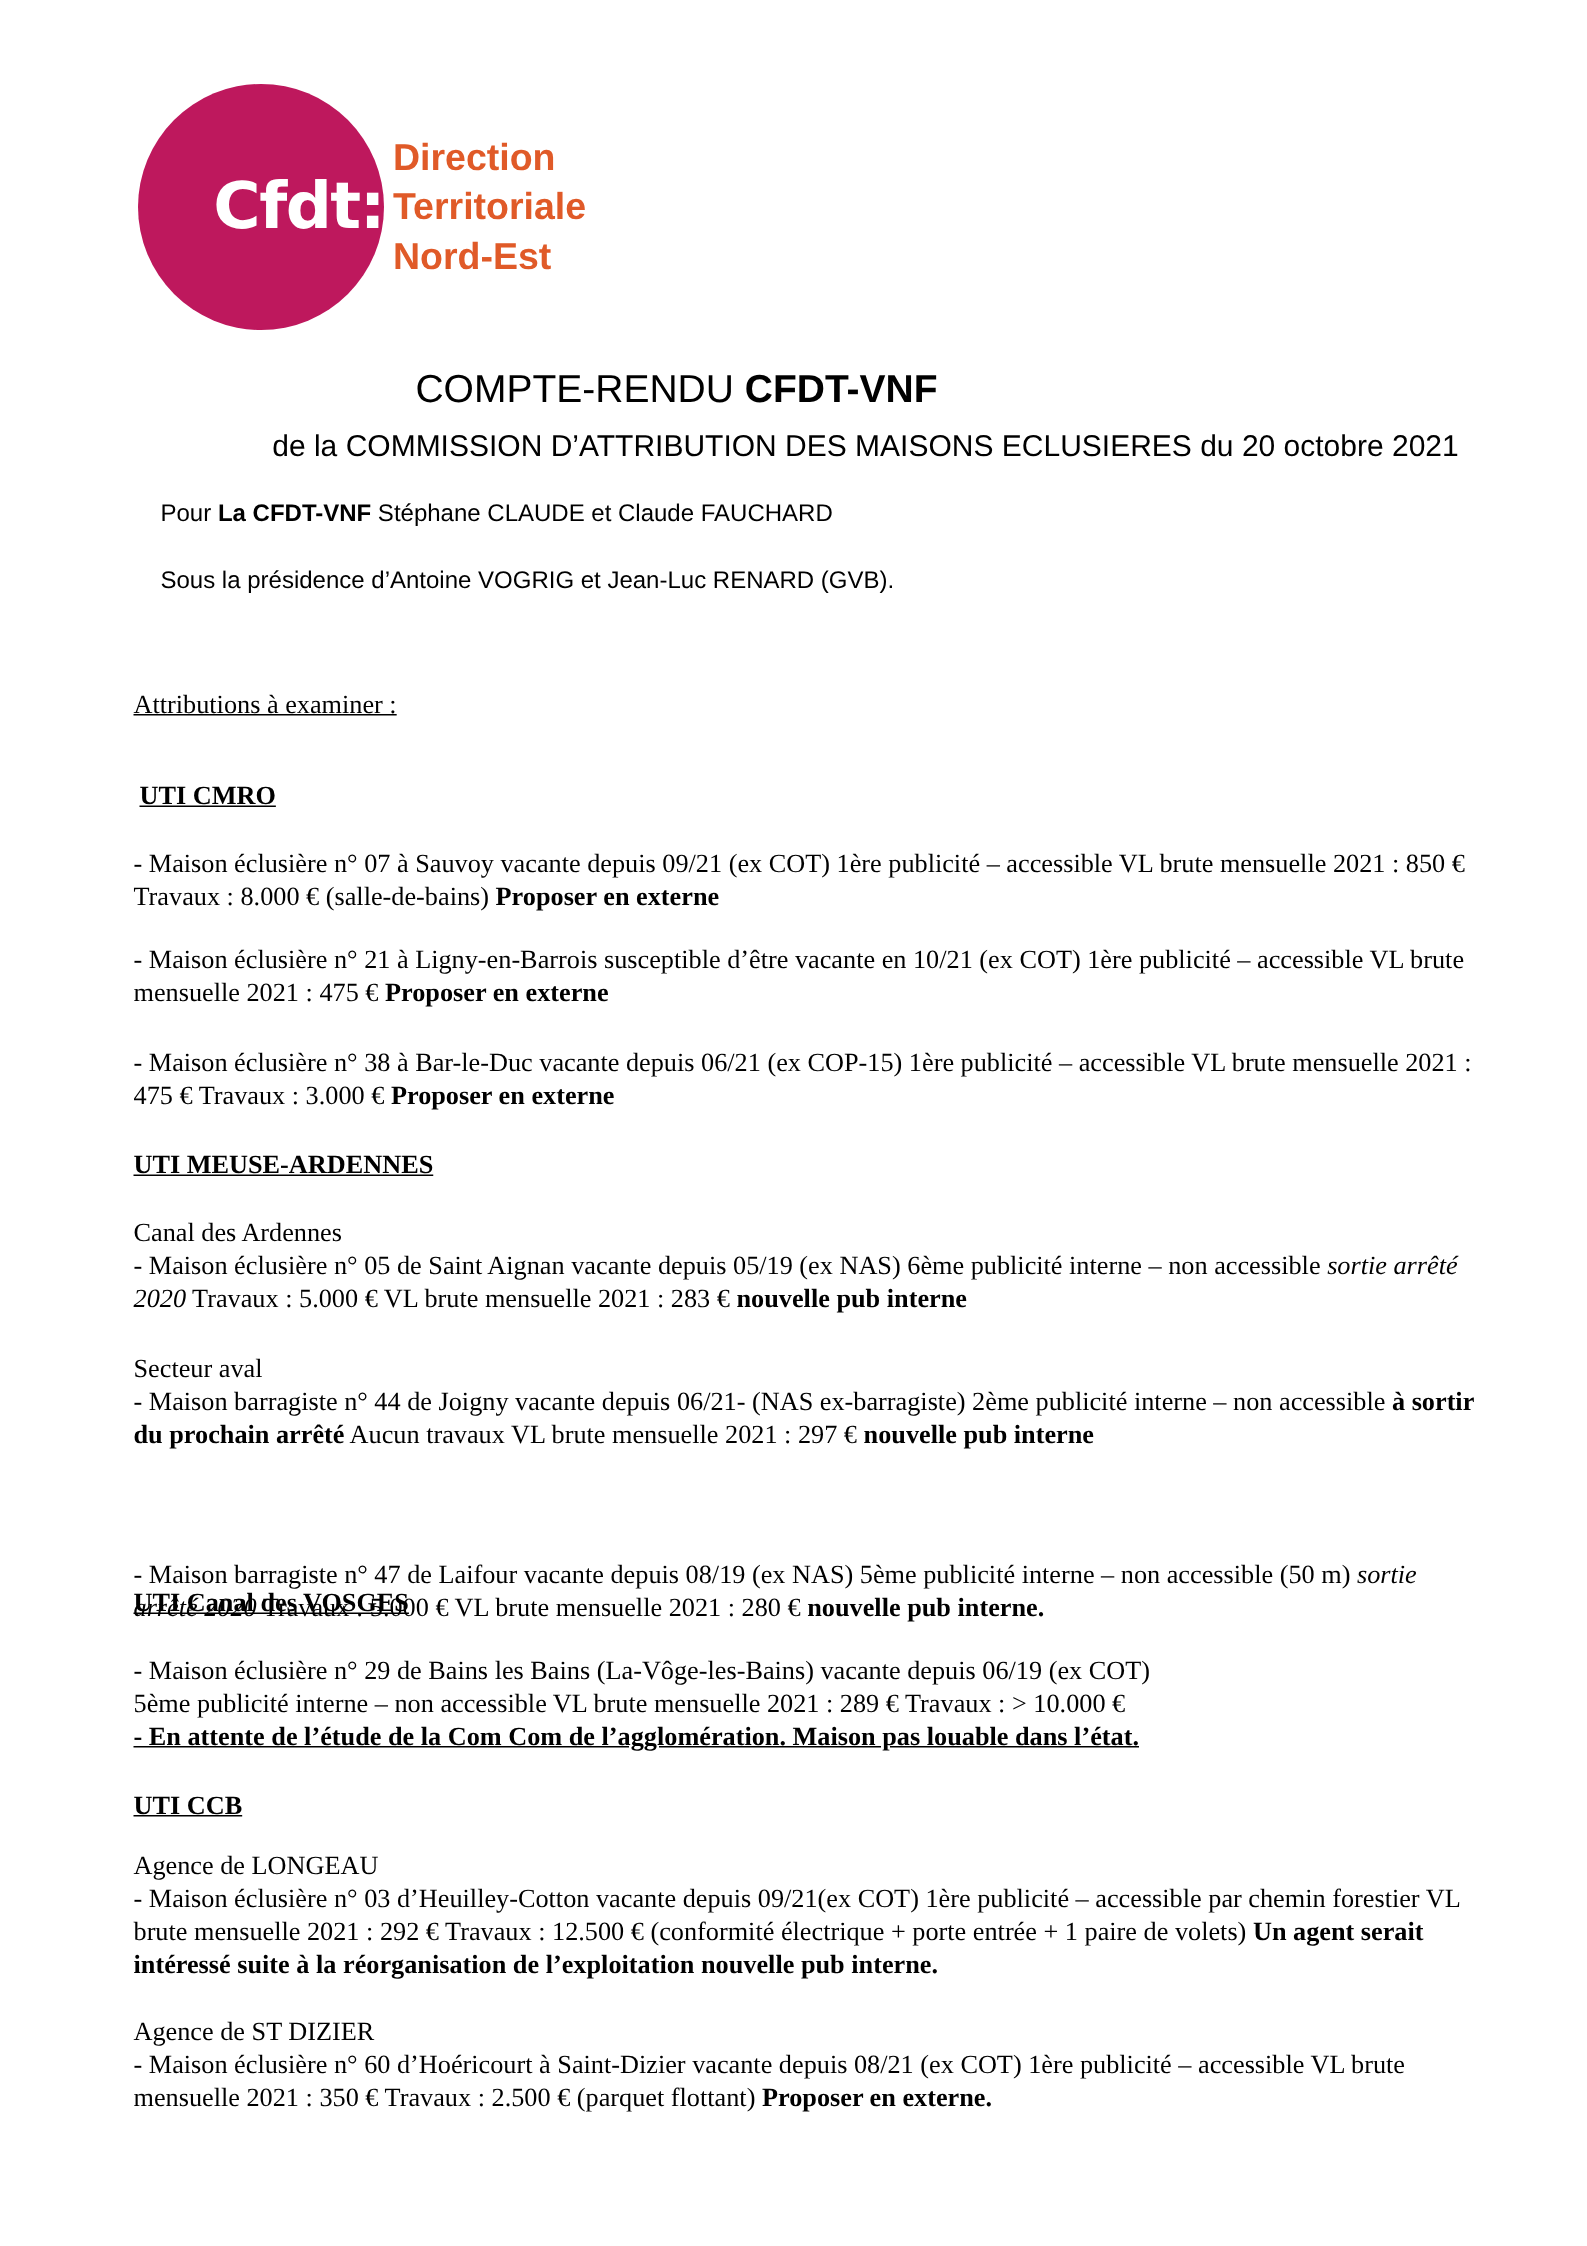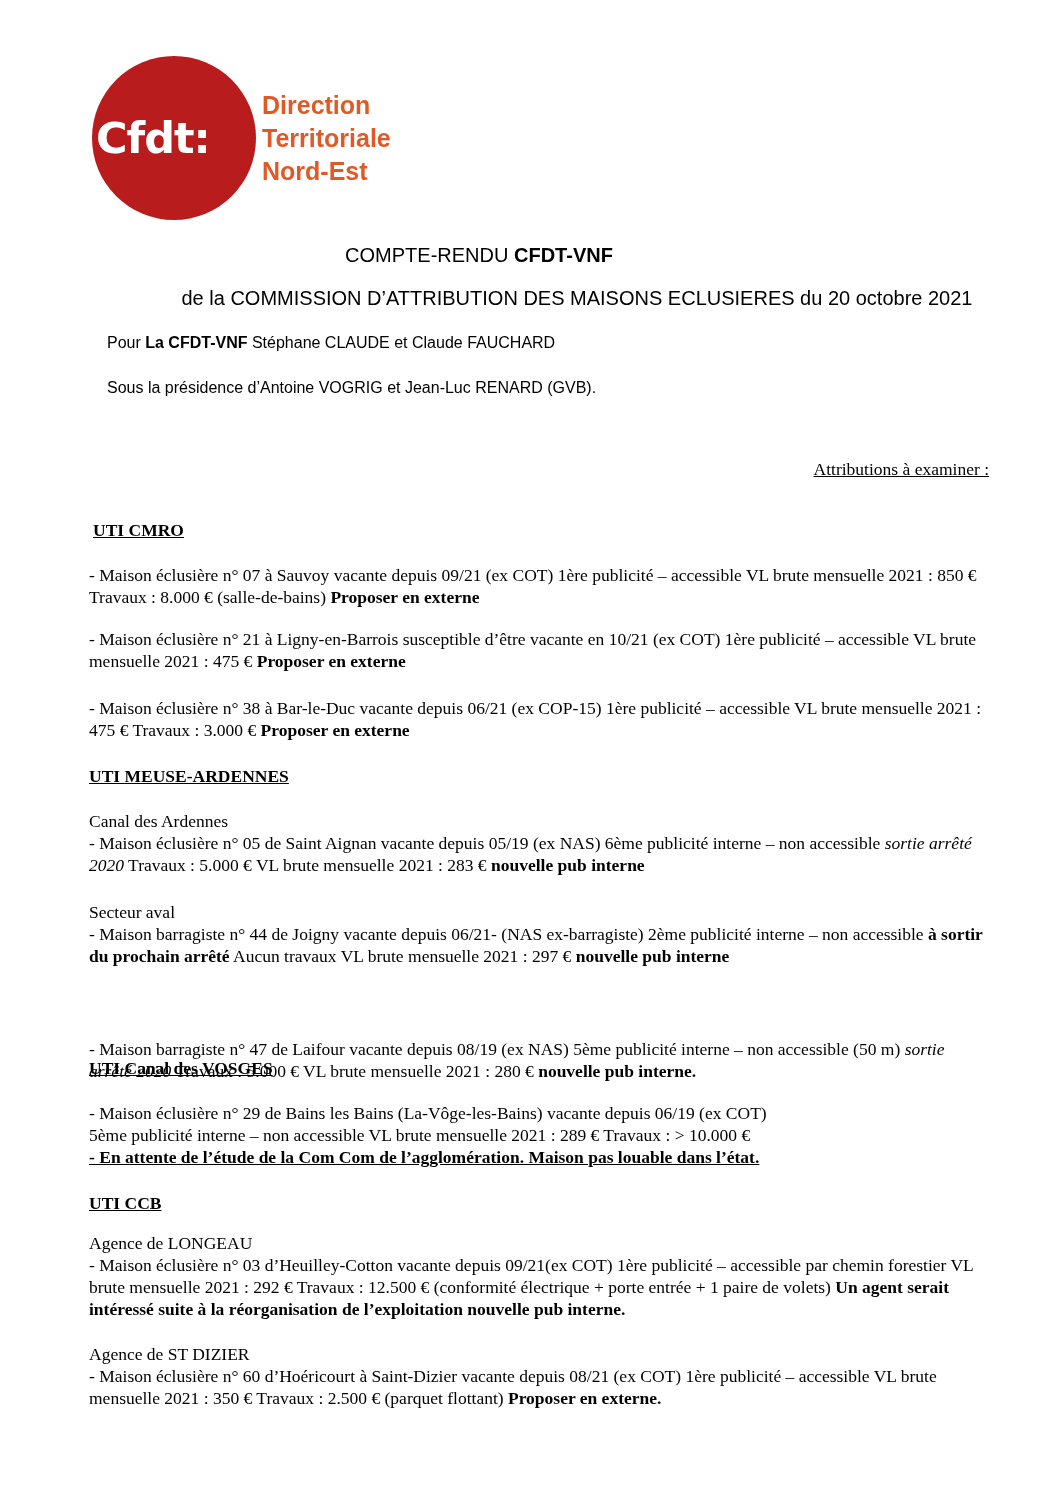--- a/index.html
+++ b/index.html
@@ -1,37 +1,37 @@
 <!DOCTYPE html>
 <html><head>
 <meta charset="utf-8">
 <style>
   html, body { margin: 0; padding: 0; background: #ffffff; }
   body { width: 1058px; height: 1497px; position: relative; overflow: hidden; color: #000; }
   .logo { position: absolute; left: 92px; top: 56px; width: 340px; height: 166px; }
   .logo-circle {
     position: absolute; left: 0; top: 0; width: 164px; height: 164px; border-radius: 50%;
-    background: #b91c1c; display: flex; align-items: center; justify-content: flex-start;
+    background: #be185d; display: flex; align-items: center; justify-content: flex-end;
   }
   .logo-mark {
     color: #fff; font-family: "DejaVu Sans", sans-serif; font-weight: bold;
     font-size: 43px; letter-spacing: -1px; margin-left: 4px;
   }
   .logo-text {
     position: absolute; left: 170px; top: 33px; color: #E05A28;
     font-family: "Liberation Sans", sans-serif; font-weight: bold; font-size: 25px; line-height: 33px;
   }
   .calibri { font-family: "Liberation Sans", sans-serif; }
-  .title1 { position: absolute; top: 244px; left: 0; width: 902px; text-align: center; font-size: 20px; padding-left: 28px; }
+  .title1 { position: absolute; top: 244px; left: 0; width: 902px; text-align: center; font-size: 26px; }
   .title2 { position: absolute; top: 287px; left: 0; width: 1058px; text-align: center; font-size: 20px; padding-left: 48px; }
   .line { position: absolute; left: 89px; font-size: 16px; margin-left: 18px; }
   .tnr { font-family: "Liberation Serif", serif; font-size: 17.5px; line-height: 22px; }
   .para { position: absolute; left: 89px; width: 900px; }
   .heading { font-weight: bold; text-decoration: underline; }
-  .u { text-decoration: underline; text-align: right; }
+  .u { text-decoration: underline; }
   b { font-weight: bold; }
   i { font-style: italic; }
 </style>
 </head>
 <body>
 
 <div class="logo">
   <div class="logo-circle">
     <span class="logo-mark">Cfdt:</span>
   </div>

